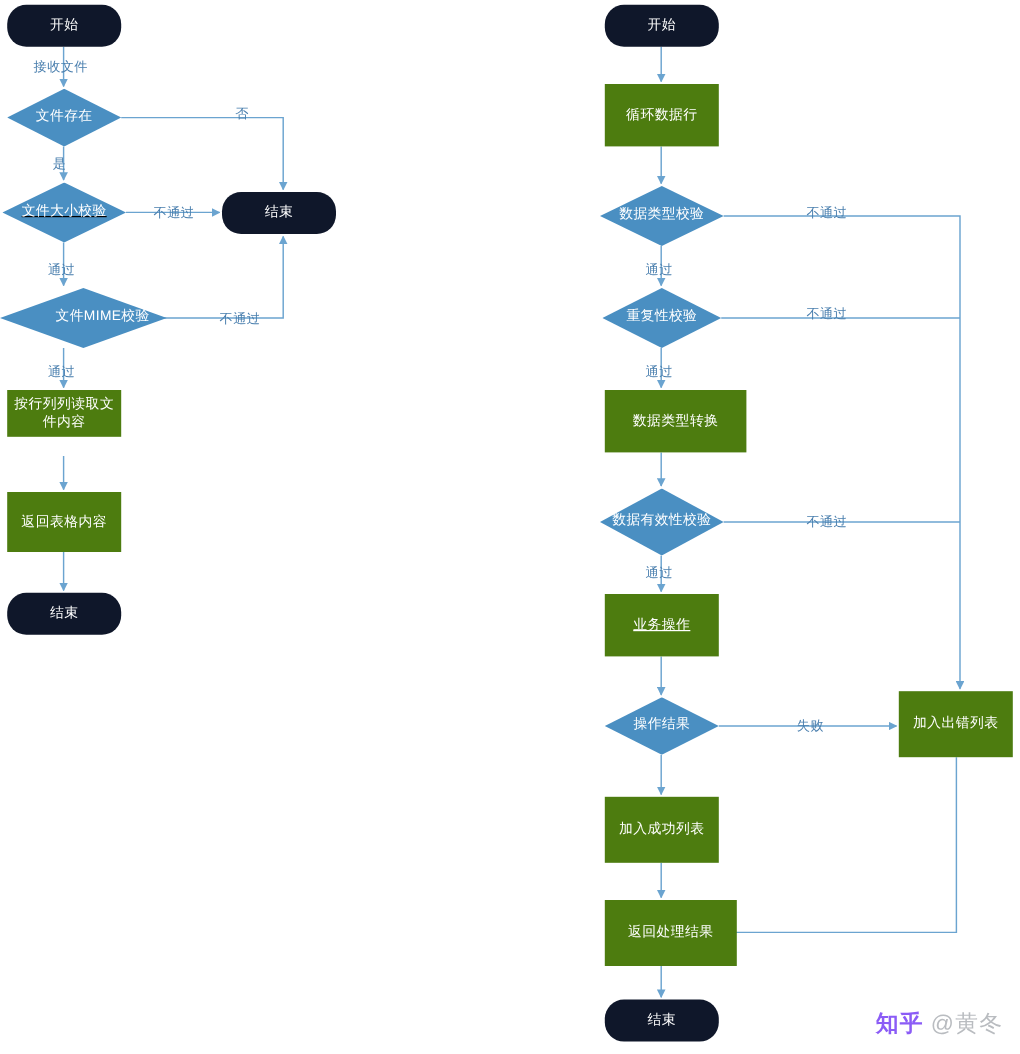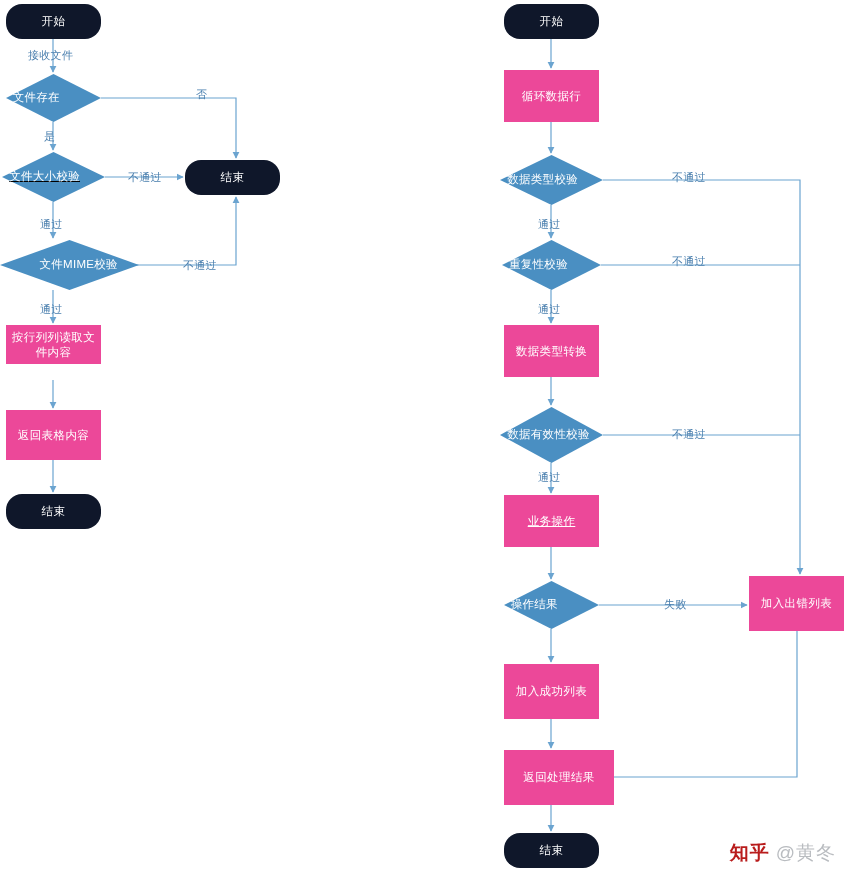--- a/index.html
+++ b/index.html
@@ -30,41 +30,41 @@
     color: #ffffff;
     font-size: 11.5px;
     line-height: 1.25;
     letter-spacing: 0.4px;
   }
   .terminator {
     background: #0f172a;
     border-radius: 16px;
   }
   .process {
-    background: #ec4899;
+    background: #4d7c0f;
   }
   .decision-wrap {
     position: absolute;
     display: flex;
     align-items: center;
     justify-content: center;
   }
   .decision-shape {
     position: absolute;
     left: 0; top: 0;
     width: 100%;
     height: 100%;
   }
   .decision-label {
     position: relative;
     z-index: 2;
     color: #ffffff;
     font-size: 11.5px;
     line-height: 1.2;
-    text-align: left;
+    text-align: center;
     width: 86%;
     letter-spacing: 0.3px;
   }
   .edge-label {
     position: absolute;
     color: #4a7fae;
     font-size: 11px;
     white-space: nowrap;
     letter-spacing: 0.3px;
   }
@@ -74,21 +74,21 @@
     bottom: 12px;
     color: #b9bcc0;
     font-size: 19px;
     letter-spacing: 1px;
     display: flex;
     align-items: center;
     gap: 6px;
   }
   .wm-logo {
     font-weight: bold;
-    color: #b91c1c;
+    color: #8b5cf6;
     font-size: 19px;
   }
 </style>
 </head>
 <body>
 
 <svg id="canvas" viewBox="0 0 850 878" xmlns="http://www.w3.org/2000/svg">
   <defs>
     <marker id="arrow" viewBox="0 0 10 10" refX="9" refY="5" markerWidth="6" markerHeight="6" orient="auto-start-reverse">
       <path d="M 0 0 L 10 5 L 0 10 z" fill="#6ba4d0"></path>
@@ -182,21 +182,21 @@
   <span class="decision-label">数据类型校验</span>
 </div>
 
 <div class="decision-wrap" style="left:502px; top:240px; width:99px; height:50px;">
   <svg class="decision-shape" viewBox="0 0 99 50" preserveAspectRatio="none">
     <polygon points="49.5,0 99,25 49.5,50 0,25" fill="#4a8fc2"></polygon>
   </svg>
   <span class="decision-label">重复性校验</span>
 </div>
 
-<div class="node process" style="left:504px; top:325px; width:95px; height:52px;">数据类型转换</div>
+<div class="node process" style="left:504px; top:325px; width:118px; height:52px;">数据类型转换</div>
 
 <div class="decision-wrap" style="left:500px; top:407px; width:103px; height:56px;">
   <svg class="decision-shape" viewBox="0 0 103 56" preserveAspectRatio="none">
     <polygon points="51.5,0 103,28 51.5,56 0,28" fill="#4a8fc2"></polygon>
   </svg>
   <span class="decision-label">数据有效性校验</span>
 </div>
 
 <div class="node process" style="left:504px; top:495px; width:95px; height:52px;text-decoration:underline;">业务操作</div>
 

